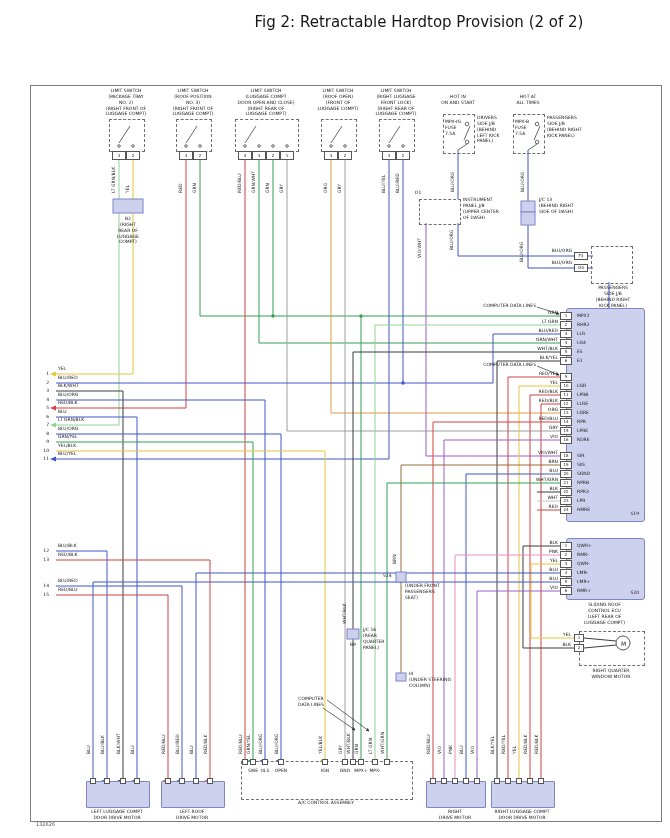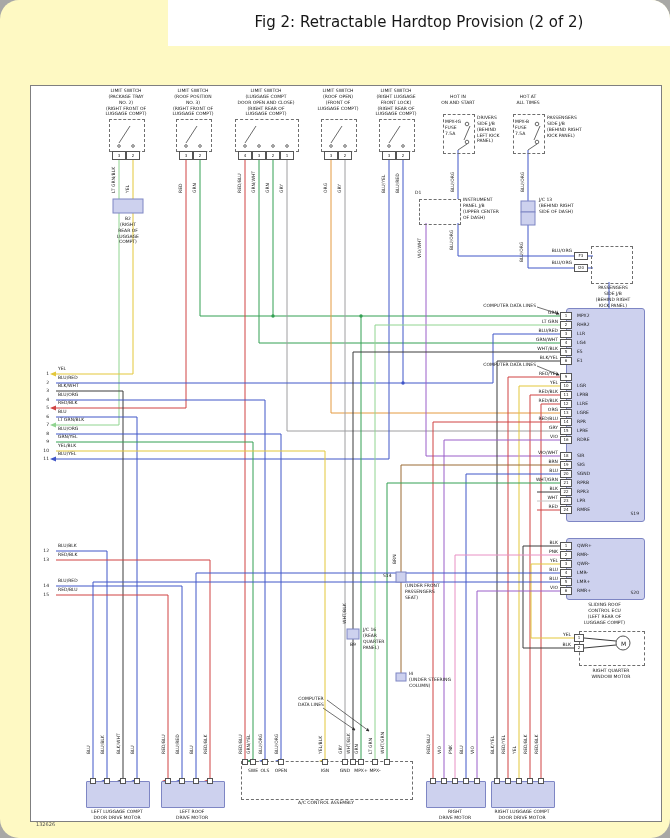--- a/index.html
+++ b/index.html
@@ -1,16 +1,16 @@
 <!DOCTYPE html>
 <html><head>
 <meta charset="utf-8">
 <style>
   html,body{margin:0;padding:0;background:#a8a8a6;}
-  .page{position:relative;width:670px;height:838px;background:#fef9c3;font-family:"DejaVu Sans","Liberation Sans",sans-serif;overflow:hidden;border-radius:19px;}
+  .page{position:relative;width:670px;height:838px;background:#ffffff;font-family:"DejaVu Sans","Liberation Sans",sans-serif;overflow:hidden;}
   .titlebox{position:absolute;left:168px;top:0;width:502px;height:46px;background:#ffffff;}
   .title{position:absolute;left:0;right:0;top:13px;text-align:center;font-size:15px;color:#161616;}
   .canvas{position:absolute;left:30px;top:85px;width:630px;height:735px;background:#ffffff;border:1px solid #7f7f7f;}
   .canvas svg{position:absolute;left:0;top:0;}
   .lbl{position:absolute;font-size:4.5px;line-height:1.3;color:#1a1a1a;white-space:pre-line;}
   .c{text-align:center;}
   .r{text-align:right;}
   .rot{transform:rotate(-90deg);transform-origin:0 0;white-space:nowrap;line-height:1;}
   .dash{position:absolute;border:1px dashed #6e6e6e;background:transparent;}
   .box{position:absolute;background:#cdd1ee;border:1px solid #7e86c4;border-radius:3px;}

